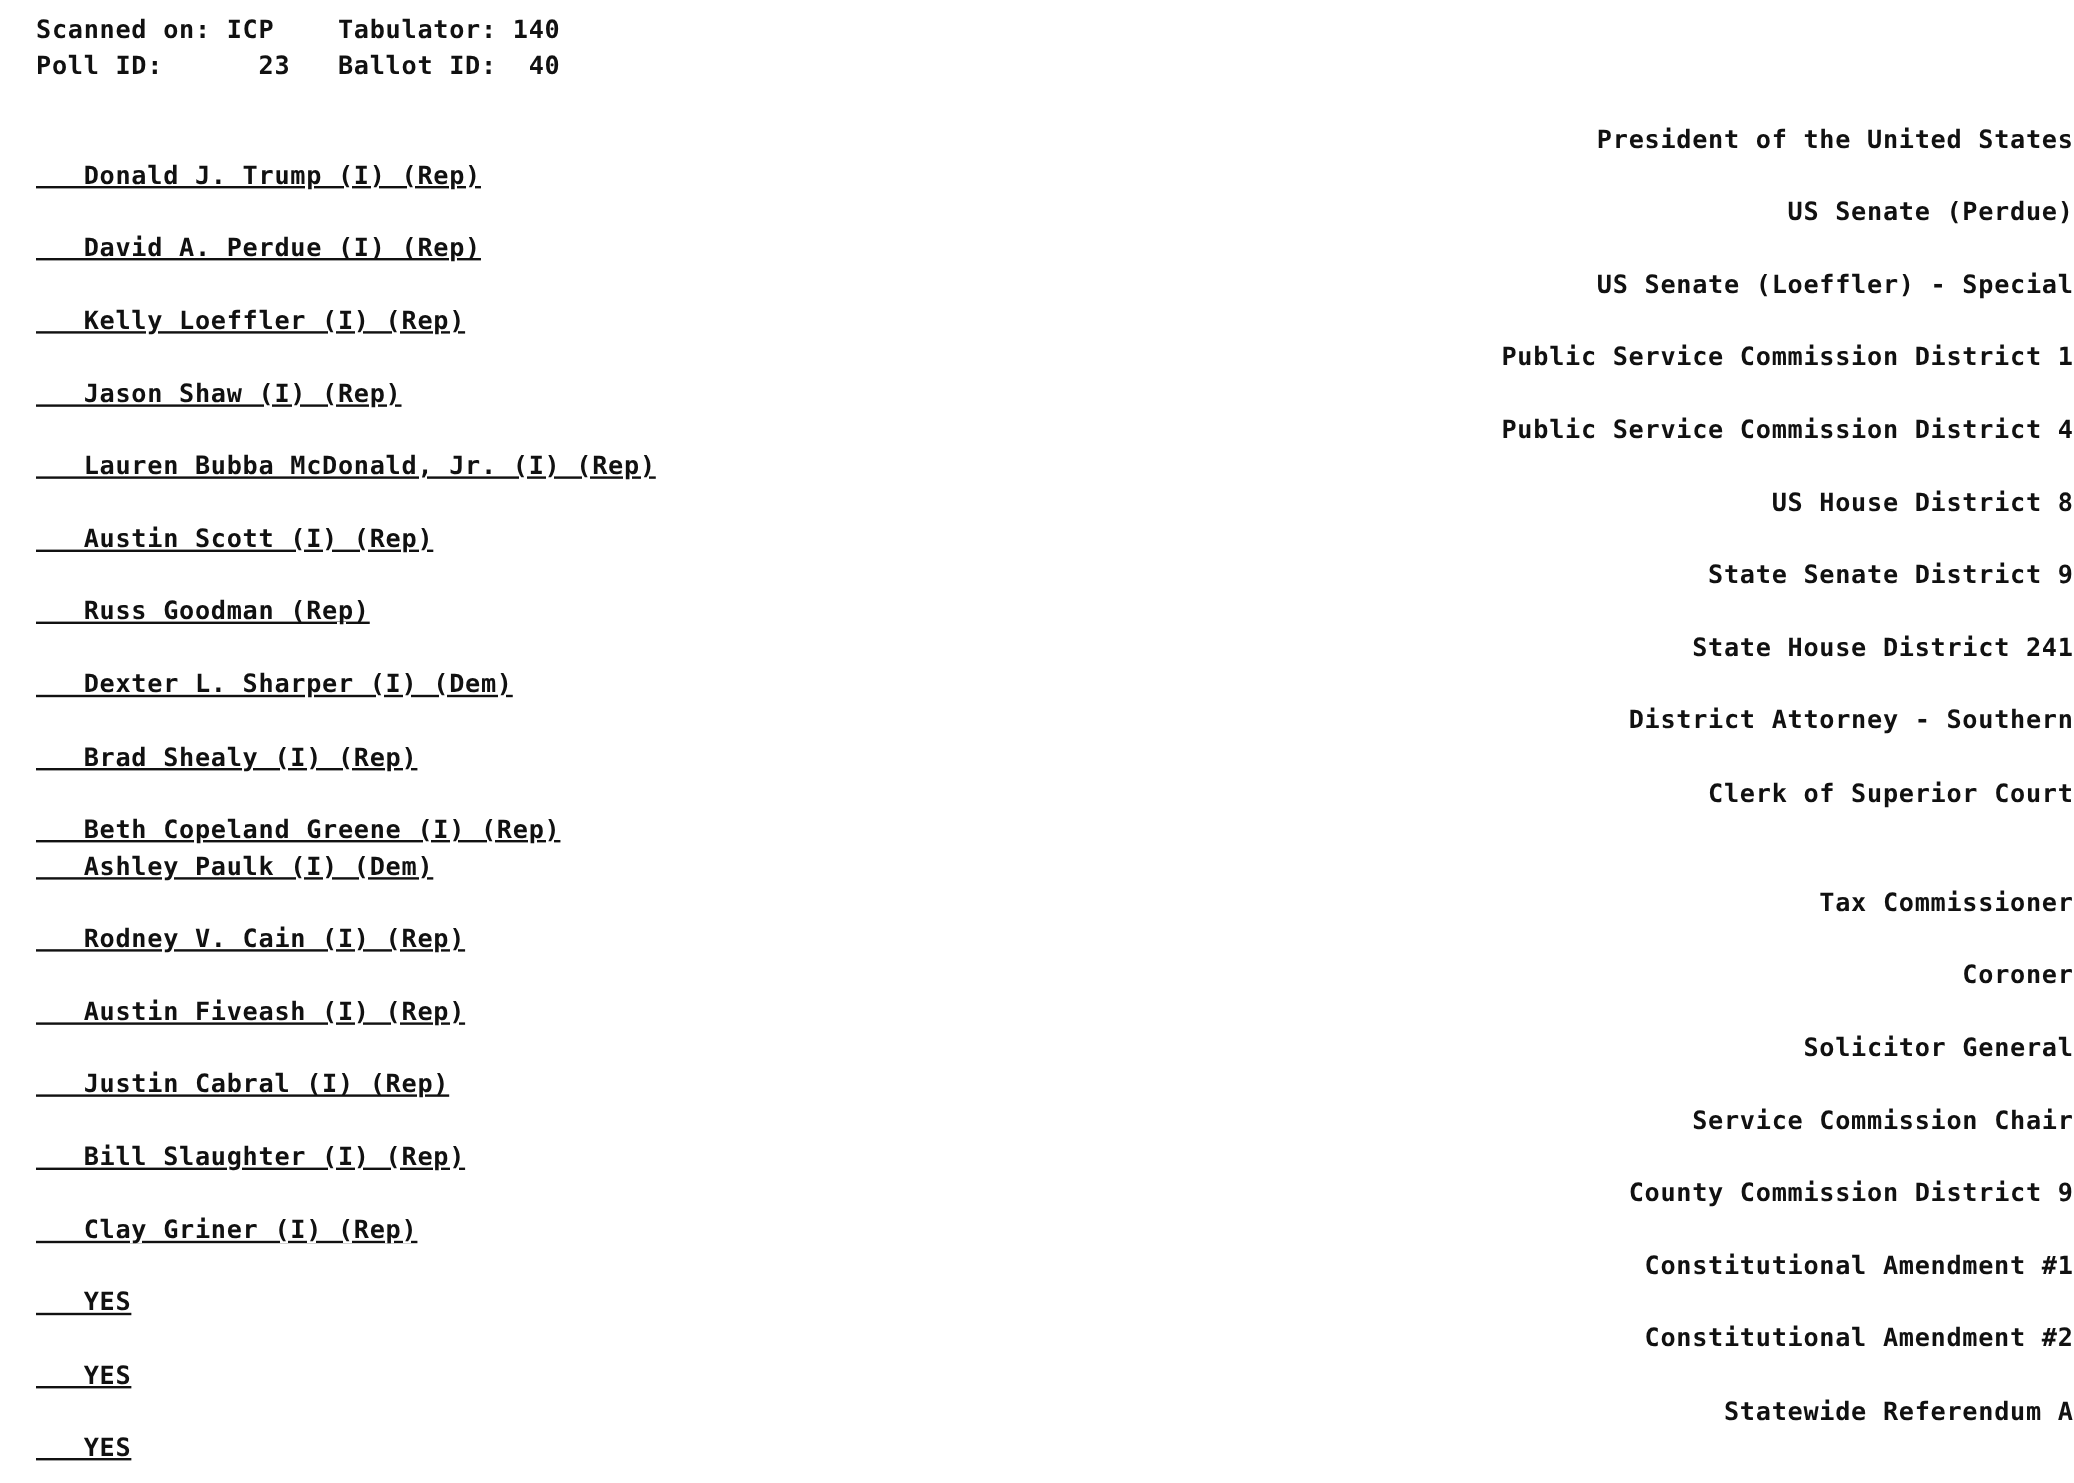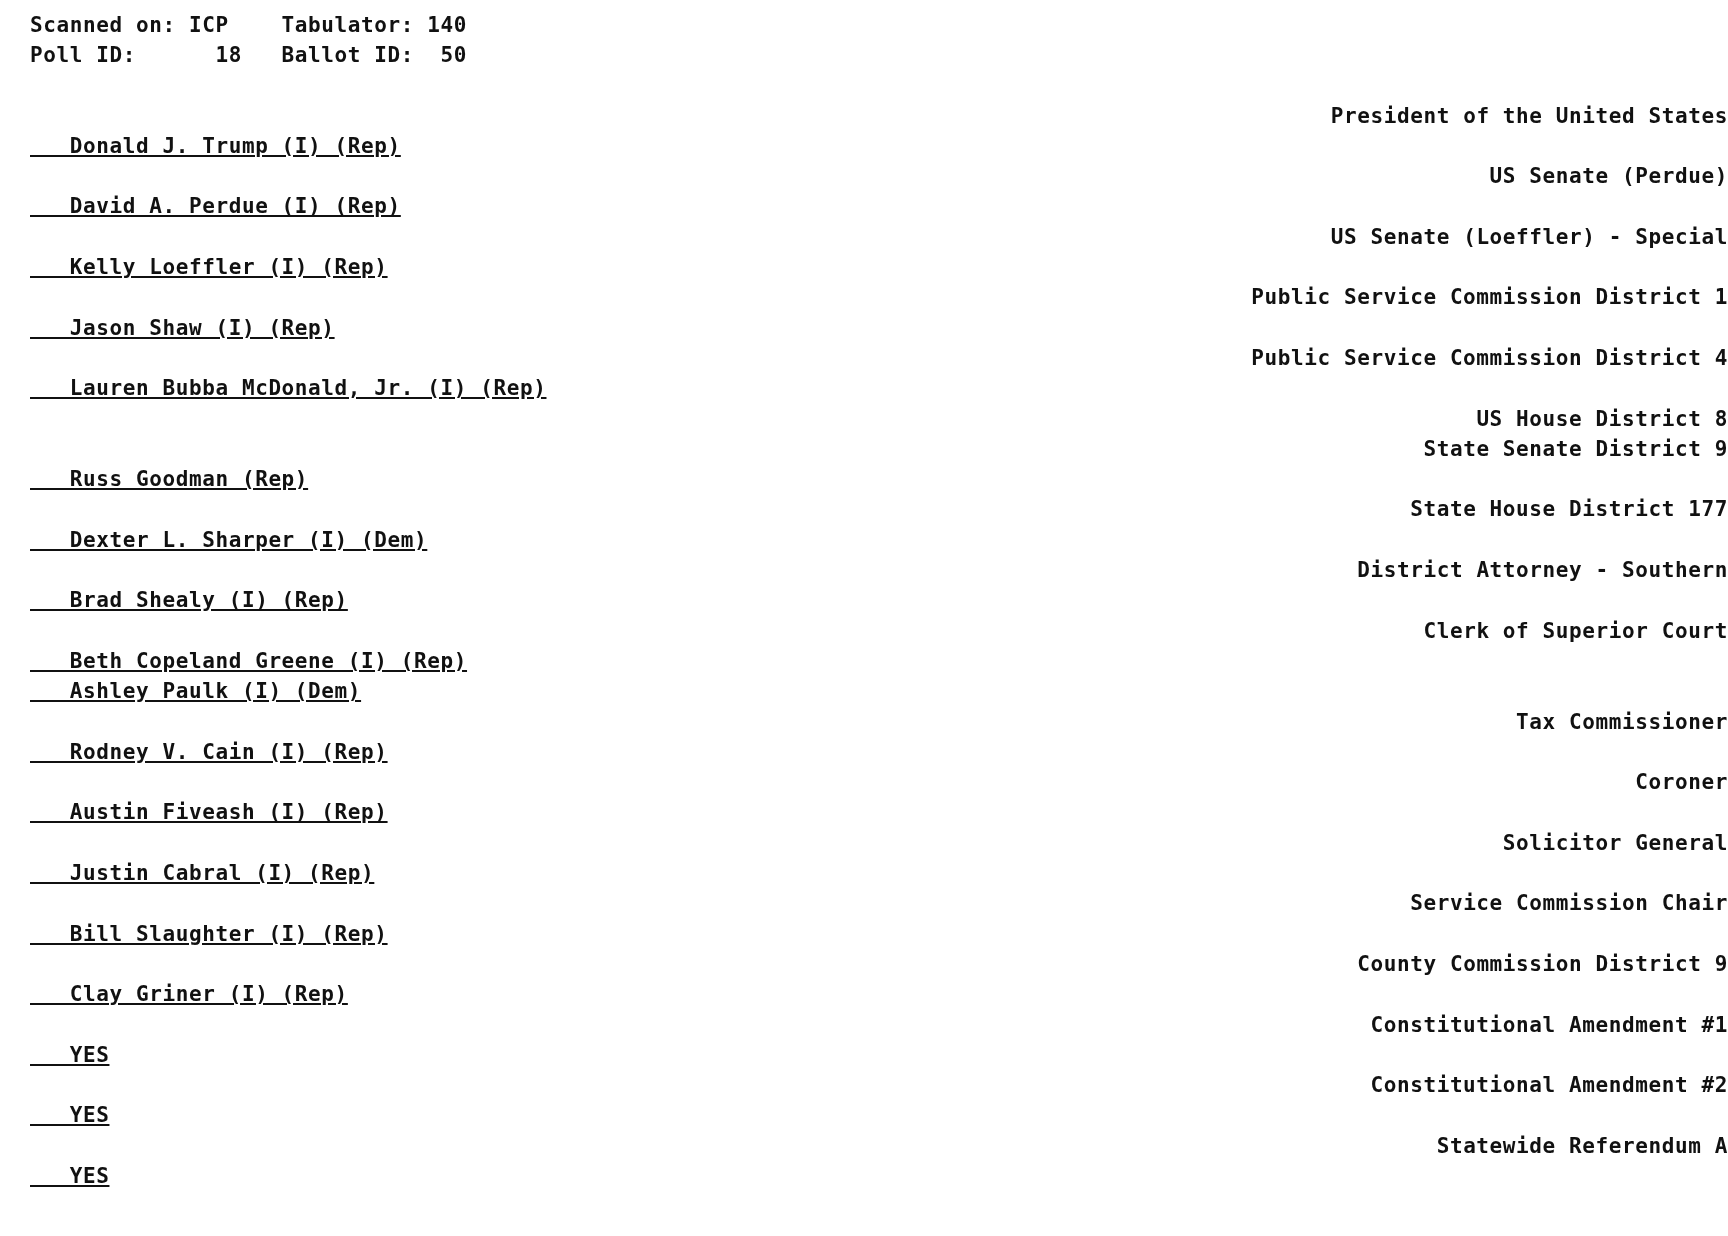--- a/index.html
+++ b/index.html
@@ -41,21 +41,21 @@
     text-decoration: underline;
   }
 </style>
 </head>
 <body>
 
 <div class="sheet">
 
   <div class="header-block">
     <div class="mono-line">Scanned on: ICP    Tabulator: 140</div>
-    <div class="mono-line">Poll ID:      18   Ballot ID:  50</div>
+    <div class="mono-line">Poll ID:      23   Ballot ID:  40</div>
   </div>
 
   <div class="spacer"></div>
 
   <div>
 
     <div>
       <div class="mono-line contest">President of the United States</div>
       <div class="mono-line choice">   Donald J. Trump (I) (Rep)</div>
     </div>
@@ -75,29 +75,30 @@
       <div class="mono-line choice">   Jason Shaw (I) (Rep)</div>
     </div>
 
     <div>
       <div class="mono-line contest">Public Service Commission District 4</div>
       <div class="mono-line choice">   Lauren Bubba McDonald, Jr. (I) (Rep)</div>
     </div>
 
     <div>
       <div class="mono-line contest">US House District 8</div>
+      <div class="mono-line choice">   Austin Scott (I) (Rep)</div>
     </div>
 
     <div>
       <div class="mono-line contest">State Senate District 9</div>
       <div class="mono-line choice">   Russ Goodman (Rep)</div>
     </div>
 
     <div>
-      <div class="mono-line contest">State House District 177</div>
+      <div class="mono-line contest">State House District 241</div>
       <div class="mono-line choice">   Dexter L. Sharper (I) (Dem)</div>
     </div>
 
     <div>
       <div class="mono-line contest">District Attorney - Southern</div>
       <div class="mono-line choice">   Brad Shealy (I) (Rep)</div>
     </div>
 
     <div>
       <div class="mono-line contest">Clerk of Superior Court</div>

